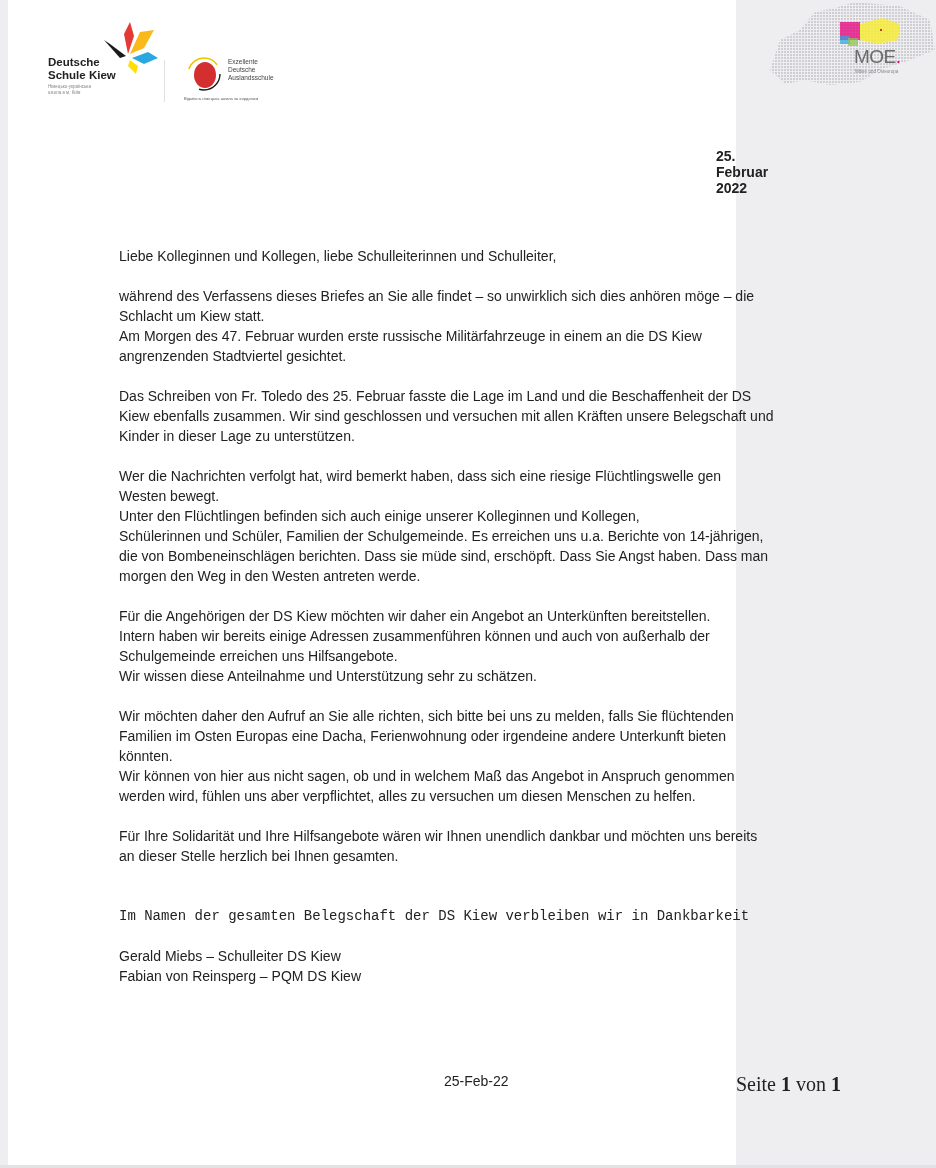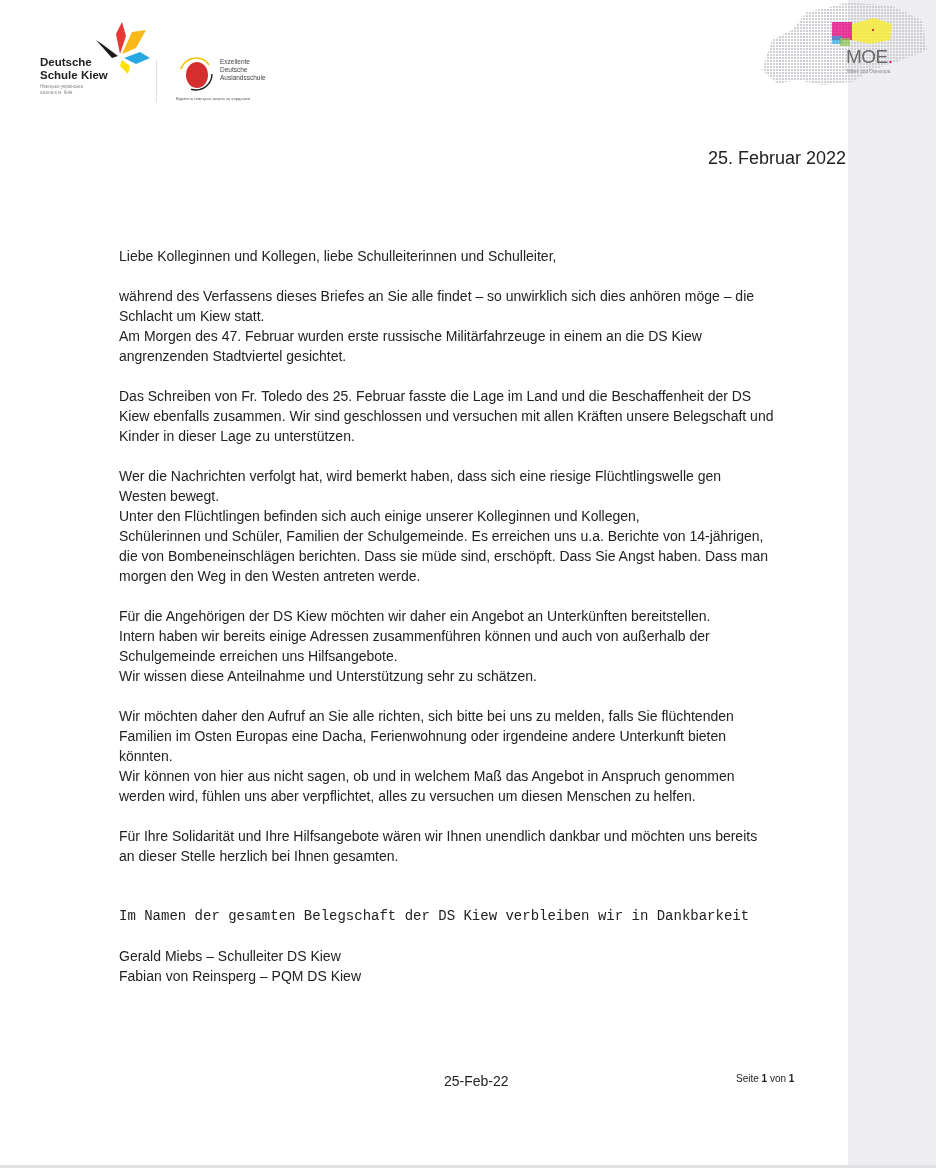--- a/index.html
+++ b/index.html
@@ -10,23 +10,23 @@
       width: 936px;
       height: 1168px;
       background: #eeeef1;
       position: relative;
       overflow: hidden;
       font-family: "Liberation Sans", "DejaVu Sans", sans-serif;
       color: #1f1f1f;
     }
     .page {
       position: absolute;
-      left: 0;
+      left: 8px;
       top: 0;
-      width: 848px;
+      width: 728px;
       height: 1165px;
       background: #ffffff;
       border-bottom: 1px solid #0f766e;
     }
     .bottom-shade {
       position: absolute;
       left: 0; bottom: 0;
       width: 936px; height: 3px;
       background: #e2e2e6;
     }
@@ -134,22 +134,23 @@
       top: 69px;
       font-size: 4.5px;
       color: #888;
     }
 
     
     .date-top {
       position: absolute;
       left: 708px;
       top: 148px;
-      font-size: 18px;
-      color: #222;
+      font-size: 14px;
+      color: #222;
+      font-weight: bold;
     }
     .letter {
       position: absolute;
       left: 119px;
       top: 246px;
       width: 720px;
       font-size: 14px;
       line-height: 20px;
       color: #222;
     }
@@ -166,22 +167,23 @@
       position: absolute;
       left: 444px;
       top: 1073px;
       font-size: 14px;
       color: #222;
     }
     .footer-page {
       position: absolute;
       left: 736px;
       top: 1073px;
-      font-size: 10px;
-      color: #222;
+      font-size: 20px;
+      color: #222;
+      font-family: Liberation Serif, serif;
     }
     .footer-page b { font-weight: bold; }
   </style>
 </head>
 <body>
 
 <div class="page">
 
   <div class="logo-dsk">
     <svg class="flower" viewBox="0 0 58 52">

